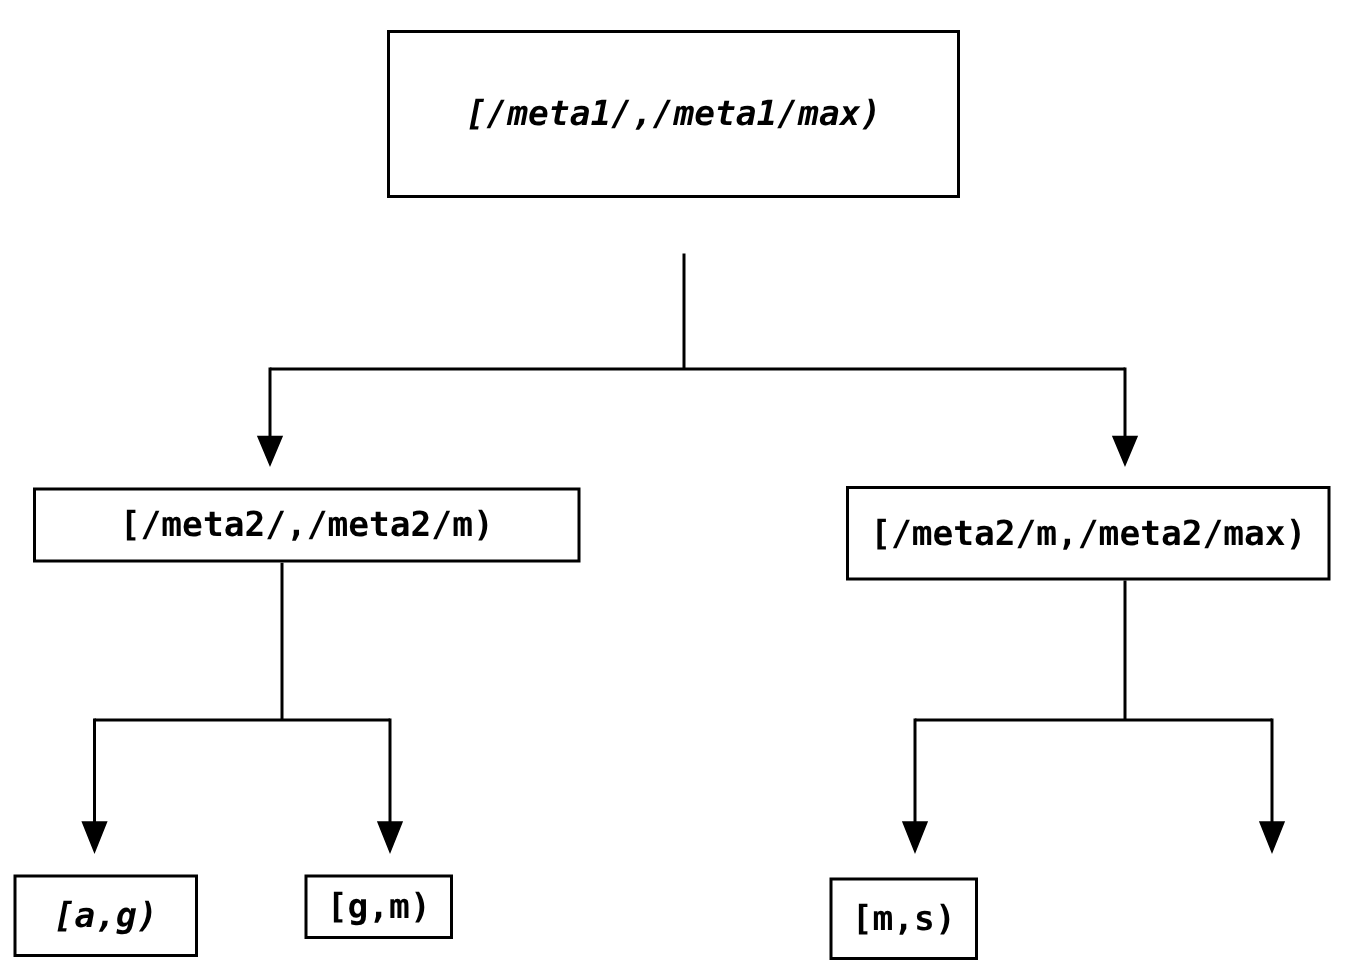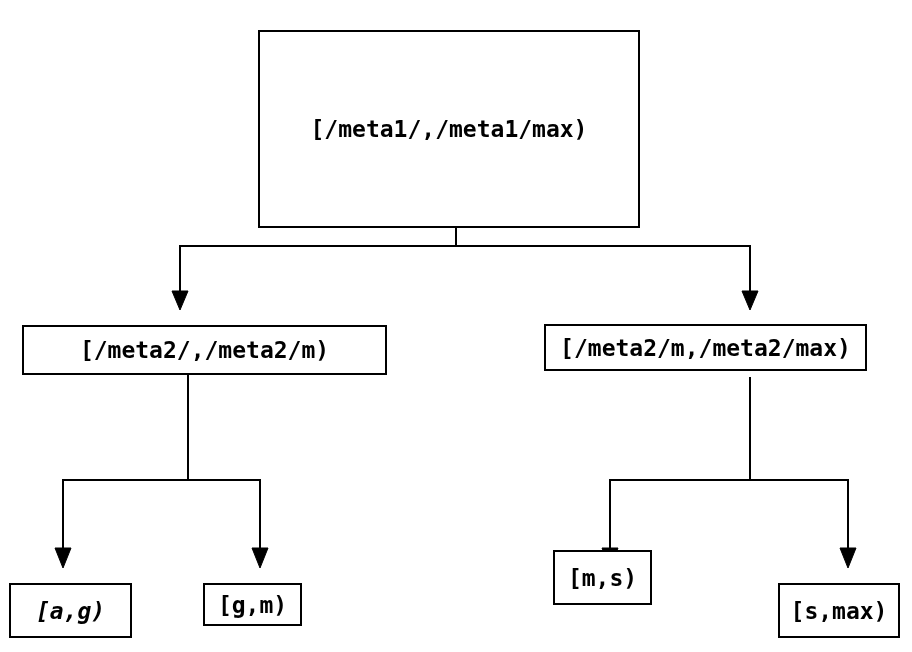--- a/index.html
+++ b/index.html
@@ -38,26 +38,26 @@
     background: #ffffff;
     color: #000000;
     display: flex;
     align-items: center;
     justify-content: center;
     font-size: 23px;
     font-weight: bold;
     white-space: nowrap;
     letter-spacing: 0;
   }
-  .node-root      { left: 258px; top: 30px;  width: 382px; height: 198px; }
+  .node-root      { left: 258px; top: 20px;  width: 382px; height: 112px; font-style: italic; }
   .node-mid-left  { left: 22px;  top: 325px; width: 365px; height: 50px; }
-  .node-mid-right { left: 544px; top: 324px; width: 323px; height: 47px; }
+  .node-mid-right { left: 564px; top: 324px; width: 323px; height: 63px; }
   .node-leaf-ag   { left: 9px;   top: 583px; width: 123px;  height: 55px; font-style: italic; }
   .node-leaf-gm   { left: 203px; top: 583px; width: 99px;  height: 43px; }
-  .node-leaf-ms   { left: 553px; top: 550px; width: 99px;  height: 55px; text-align: right; }
+  .node-leaf-ms   { left: 553px; top: 585px; width: 99px;  height: 55px; text-align: right; }
   .node-leaf-smax { left: 778px; top: 583px; width: 122px; height: 55px; }
 </style>
 </head>
 <body>
 
 <div class="canvas">
 
   <svg class="edges-svg" viewBox="0 0 912 652" xmlns="http://www.w3.org/2000/svg">
 
     <path d="M456,169 L456,246"></path>
@@ -99,17 +99,14 @@
   </div>
 
   <div class="node node-leaf-gm">
     <span>[g,m)</span>
   </div>
 
   <div class="node node-leaf-ms">
     <span>[m,s)</span>
   </div>
 
-  <div class="node node-leaf-smax">
-    <span>[s,max)</span>
-  </div>
 
 </div>
 
 </body></html>

